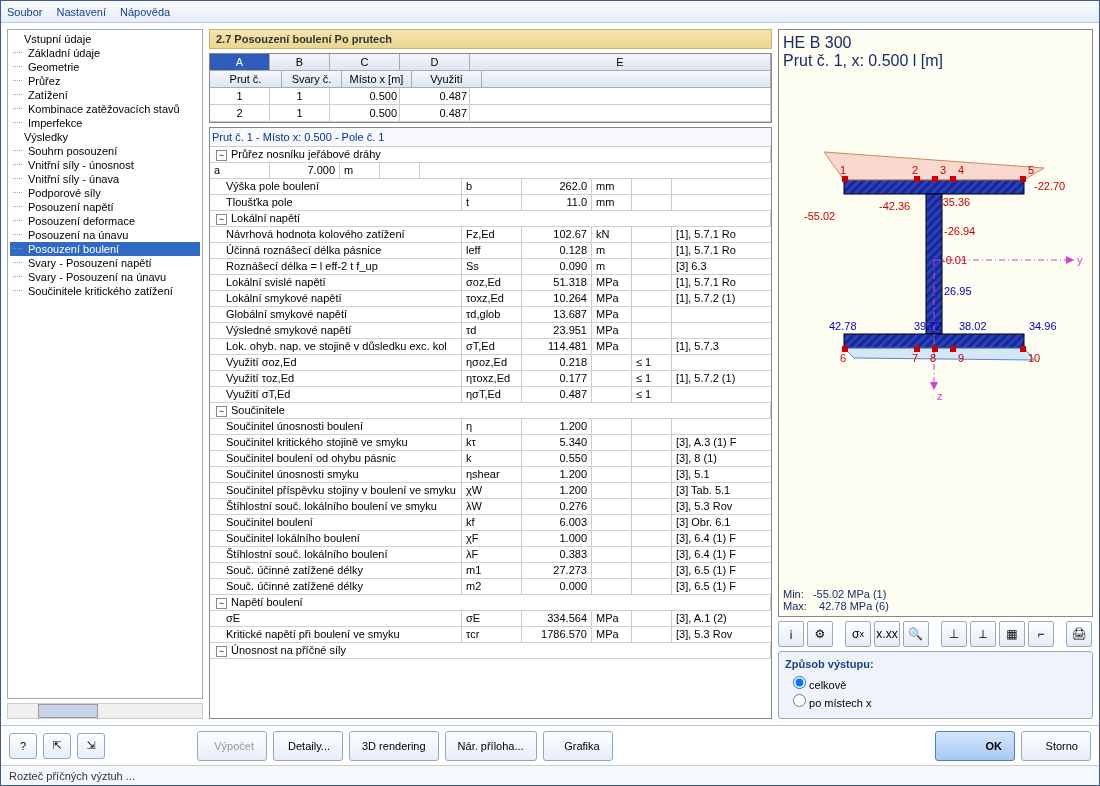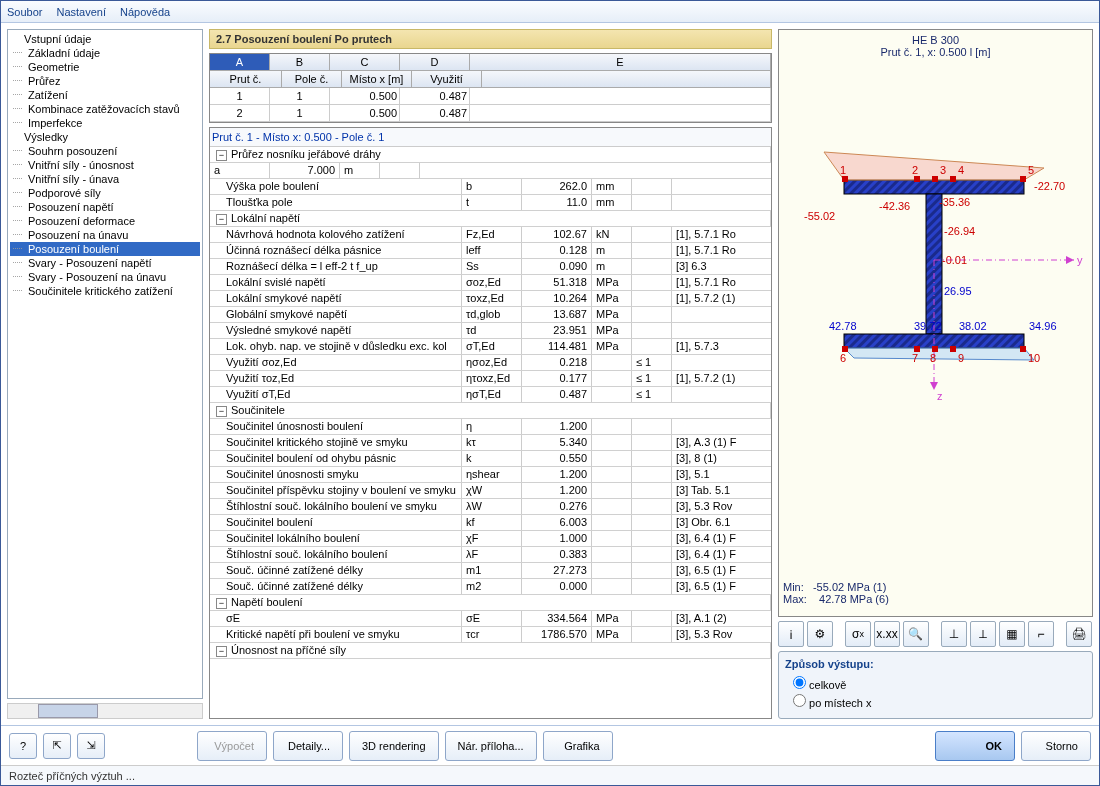--- a/index.html
+++ b/index.html
@@ -48,24 +48,24 @@
 .detail-row .c5 { width: 40px; padding: 1px 4px; border-right: 1px solid #ccc; }
 .detail-row .c6 { flex:1; padding: 1px 4px; }
 .detail-row.group .c1 { font-weight: normal; padding-left: 6px; width: 100%; }
 .detail-row.group { background: #fff; }
 .detail-row.group .exp { display:inline-block; width:11px; height:11px; border:1px solid #888; text-align:center; line-height:9px; font-size:9px; margin-right:4px; background:#fff;}
 .detail-row.selected .c1 { background:#cde0ff;}
 
 .right-panel { width: 315px; display: flex; flex-direction: column; gap: 4px; }
 
 .viewer { flex: 1; border: 1px solid #888; background: #fdfdf2; position: relative; padding: 4px; overflow:hidden;}
-.viewer .info-text { color: #1a2a6c; font-size: 11px; text-align: center; }
+.viewer .info-text { color: #1a2a6c; font-size: 16px; }
 .beam-svg { position: absolute; top: 50px; left: 5px; right:5px; }
 
-.minmax { position:absolute; bottom:11px; left:4px; color:#1a2a6c; font-size:11px; }
+.minmax { position:absolute; bottom:4px; left:4px; color:#1a2a6c; font-size:11px; }
 
 .toolbar { display: flex; gap: 3px; }
 .tool-btn { width: 26px; height: 26px; border: 1px solid #9ab; background: linear-gradient(to bottom,#fff,#e3ecf7); border-radius: 2px; display:flex; align-items:center; justify-content:center; font-size:12px; cursor:pointer;}
 .tool-sep { width:6px; }
 
 .output-box { border: 1px solid #9ab; padding: 6px; background:#f0f4fa; border-radius:3px;}
 .output-box .ob-title { color: #15428b; font-weight: bold; margin-bottom: 6px; }
 .output-box label { display: block; margin: 3px 0 3px 8px; }
 
 .bottom-bar { height: 40px; border-top: 1px solid #b3c6e2; display: flex; align-items: center; padding: 4px 8px; gap: 6px; background:#fff;}
@@ -129,21 +129,21 @@
       <div class="top-table">
         <div class="top-table-header" id="tt-letters">
             <div class="hcell col-letter selected" style="width: 60px;">A</div>
             <div class="hcell col-letter" style="width: 60px;">B</div>
             <div class="hcell col-letter" style="width: 70px;">C</div>
             <div class="hcell col-letter" style="width: 70px;">D</div>
             <div class="hcell col-letter" style="width: 290px; flex: 1 1 0%;">E</div>
           </div>
         <div class="top-table-header" id="tt-headers">
             <div class="hcell" style="width: 72px;">Prut č.</div>
-            <div class="hcell" style="width: 60px;">Pole č.</div>
+            <div class="hcell" style="width: 60px;">Svary č.</div>
             <div class="hcell" style="width: 70px;">Místo x [m]</div>
             <div class="hcell" style="width: 70px;">Využití</div>
             <div class="hcell" style="width: 290px; flex: 1 1 0%;"></div>
           </div>
         <div id="tt-rows">
             <div class="top-table-row">
               <div class="cell" style="width: 60px;">1</div>
               <div class="cell" style="width: 60px;">1</div>
               <div class="cell" style="width: 70px; text-align: right;">0.500</div>
               <div class="cell" style="width: 70px; text-align: right;">0.487</div>

